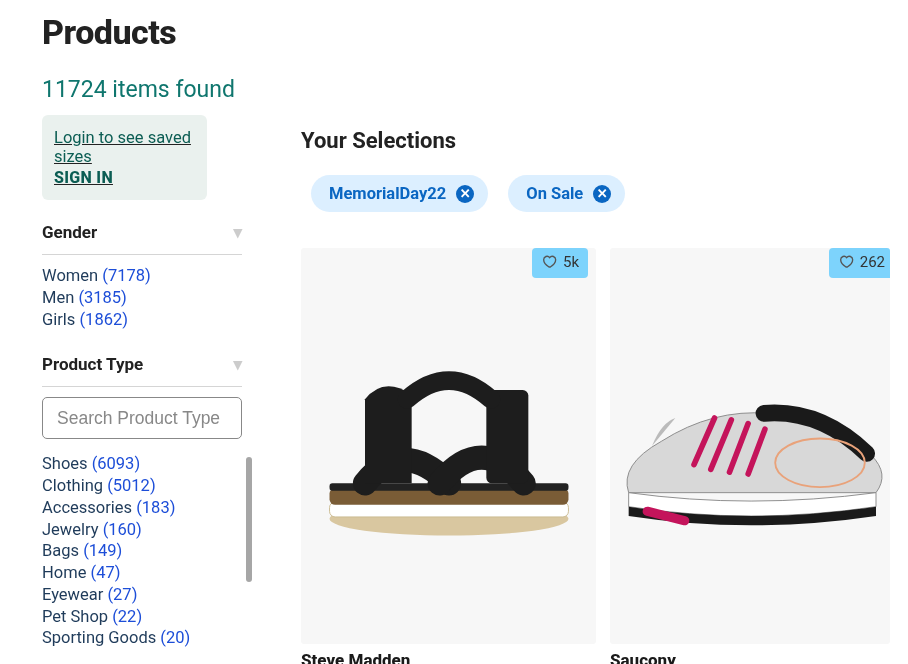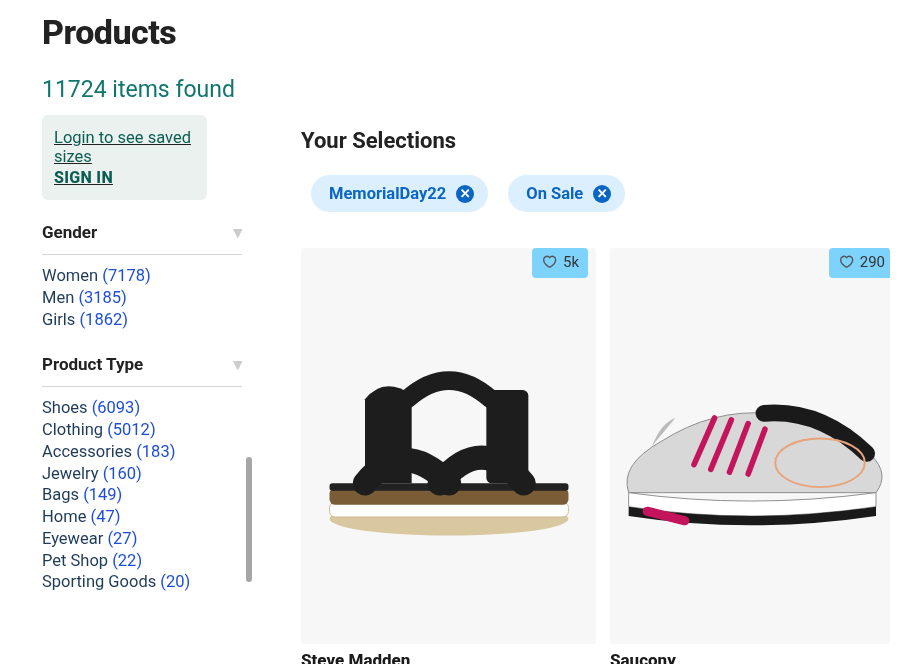--- a/index.html
+++ b/index.html
@@ -64,20 +64,21 @@
       <div class="facet-item"><span>Women</span> <span class="count">(7178)</span></div>
       <div class="facet-item"><span>Men</span> <span class="count">(3185)</span></div>
       <div class="facet-item"><span>Girls</span> <span class="count">(1862)</span></div>
     </div>
 
     <div class="facet-header">
       <span>Product Type</span>
       <span class="caret">▾</span>
     </div>
     <div class="pt-block">
+      <input class="search-pt" type="text" placeholder="Search Product Type" style="">
       <div class="facet-list">
         <div class="facet-item"><span>Shoes</span> <span class="count">(6093)</span></div>
         <div class="facet-item"><span>Clothing</span> <span class="count">(5012)</span></div>
         <div class="facet-item"><span>Accessories</span> <span class="count">(183)</span></div>
         <div class="facet-item"><span>Jewelry</span> <span class="count">(160)</span></div>
         <div class="facet-item"><span>Bags</span> <span class="count">(149)</span></div>
         <div class="facet-item"><span>Home</span> <span class="count">(47)</span></div>
         <div class="facet-item"><span>Eyewear</span> <span class="count">(27)</span></div>
         <div class="facet-item"><span>Pet Shop</span> <span class="count">(22)</span></div>
         <div class="facet-item"><span>Sporting Goods</span> <span class="count">(20)</span></div>
@@ -130,21 +131,21 @@
       </div>
 
       <div>
         <div class="card partial">
           <div class="favbox">
             <span>
               <svg viewBox="0 0 24 24" fill="none" stroke="#555" stroke-width="2">
                   <path d="M12 21s-8-5.2-8-11a5 5 0 0 1 9-3 5 5 0 0 1 9 3c0 5.8-8 11-8 11z"></path>
                 </svg>
             </span>
-            <span>290</span>
+            <span>262</span>
           </div>
           <div class="imgzone">
 
             <svg class="shoe-svg" viewBox="0 0 300 200">
               <path d="M20 150 Q10 120 55 95 Q110 60 170 65 Q230 70 280 110 Q300 130 285 150 Z" fill="#d8d8d8" stroke="#888"></path>
               <path d="M20 150 Q150 168 285 150 L285 165 Q150 185 20 165 Z" fill="#fff" stroke="#888"></path>
               <path d="M20 165 Q150 185 285 165 L285 175 Q150 195 20 175 Z" fill="#1a1a1a"></path>
               <path d="M40 170 Q80 180 80 180" stroke="#c4145b" stroke-width="10" fill="none" stroke-linecap="round"></path>
               <path d="M112 70 L90 120 M130 72 L108 125 M148 76 L128 128 M166 82 L148 130" stroke="#c4145b" stroke-width="6" stroke-linecap="round"></path>
               <path d="M165 65 Q225 60 275 108" stroke="#1a1a1a" stroke-width="18" fill="none" stroke-linecap="round"></path>

